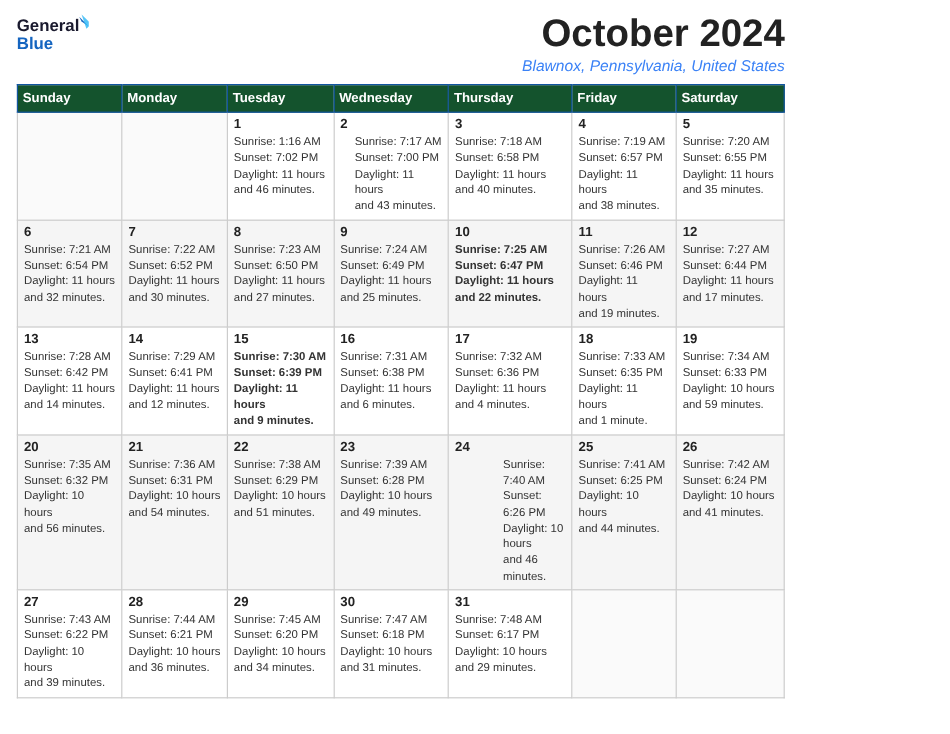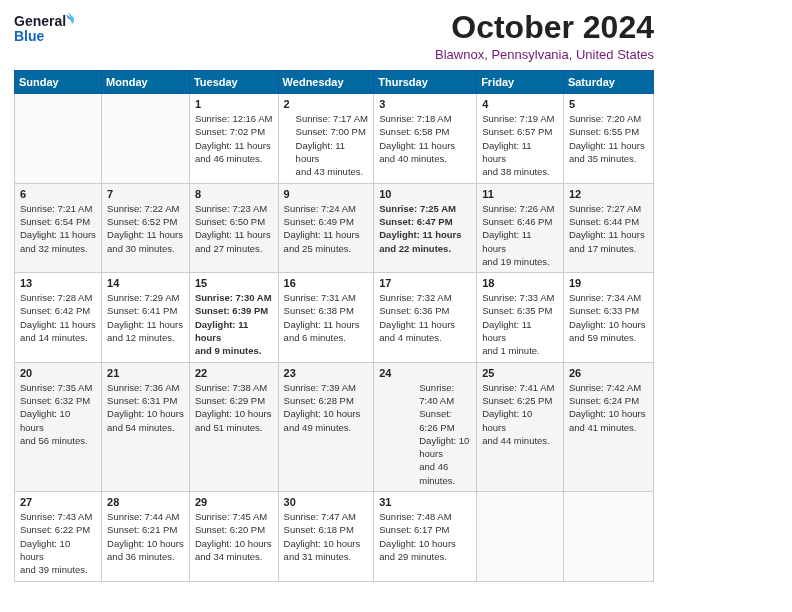--- a/index.html
+++ b/index.html
@@ -29,30 +29,31 @@
       text-align: right;
     }
     .month-title {
       font-size: 32px;
       font-weight: bold;
       color: #222;
       line-height: 1.1;
     }
     .location {
       font-size: 13px;
-      color: #701a75;
+      color: #3b82f6;
       margin-top: 2px;
+      font-style: italic;
     }
     .calendar {
       width: 100%;
       border-collapse: collapse;
       font-size: 10px;
     }
     .calendar thead th {
-      background: #0369a1;
+      background: #14532d;
       color: #fff;
       padding: 5px 4px;
       font-size: 11px;
       font-weight: bold;
       text-align: left;
       border: 1px solid #1255a0;
     }
     .calendar tbody td {
       border: 1px solid #ccc;
       vertical-align: top;
@@ -111,21 +112,21 @@
         <th>Friday</th>
         <th>Saturday</th>
       </tr>
     </thead>
     <tbody id="calendar-body">
     <tr>
           <td class="empty-cell"></td>
           <td class="empty-cell"></td>
           <td>
             <span class="day-num">1</span>
-            <div class="day-detail" style="white-space: pre-line;">Sunrise: 12:16 AM
+            <div class="day-detail" style="white-space: pre-line;">Sunrise: 1:16 AM
 Sunset: 7:02 PM
 Daylight: 11 hours
 and 46 minutes.</div>
           </td>
           <td>
             <span class="day-num">2</span>
             <div class="day-detail" style="white-space: pre-line; margin-left: 12px;">Sunrise: 7:17 AM
 Sunset: 7:00 PM
 Daylight: 11 hours
 and 43 minutes.</div>

